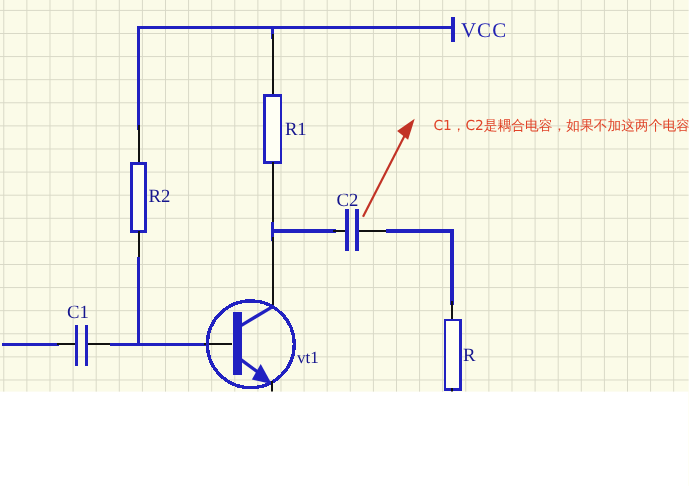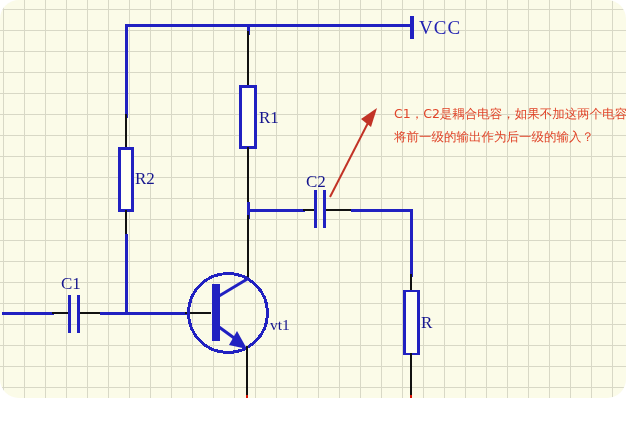--- a/index.html
+++ b/index.html
@@ -1,28 +1,27 @@
 <!DOCTYPE html>
 <html><head>
 <meta charset="utf-8">
 <style>
   html,body { margin:0; padding:0; }
   .screen {
     position: relative;
     width: 626px;
-    height: 398px;
+    height: 356px;
     overflow: hidden;
     background-color: #fbfbe8;
     background-image:
       linear-gradient(to right, #d8d8c6 1px, transparent 1px),
       linear-gradient(to bottom, #d8d8c6 1px, transparent 1px);
     background-size: 21px 21px;
     background-position: 3px 9px;
     font-family: "Liberation Serif", serif;
-    border-radius: 19px;
   }
   .schematic {
     position: absolute;
     left: 0; top: 0;
   }
   .comp-label {
     font-family: "Liberation Serif", serif;
     font-size: 17px;
     fill: #15158e;
   }
@@ -139,16 +138,15 @@
     <text x="259" y="123" class="comp-label">R1</text>
     <text x="135" y="184" class="comp-label">R2</text>
     <text x="61" y="289" class="comp-label">C1</text>
     <text x="306" y="187" class="comp-label">C2</text>
     <text x="421" y="328" class="comp-label">R</text>
     <text x="270" y="330" class="vt-label">vt1</text>
   </svg>
 
   <div class="annotation">
     <div>C1，C2是耦合电容，如果不加这两个电容会</div>
-    <div>将前一级的输出作为后一级的输入？</div>
   </div>
 
 </div>
 
 </body></html>

